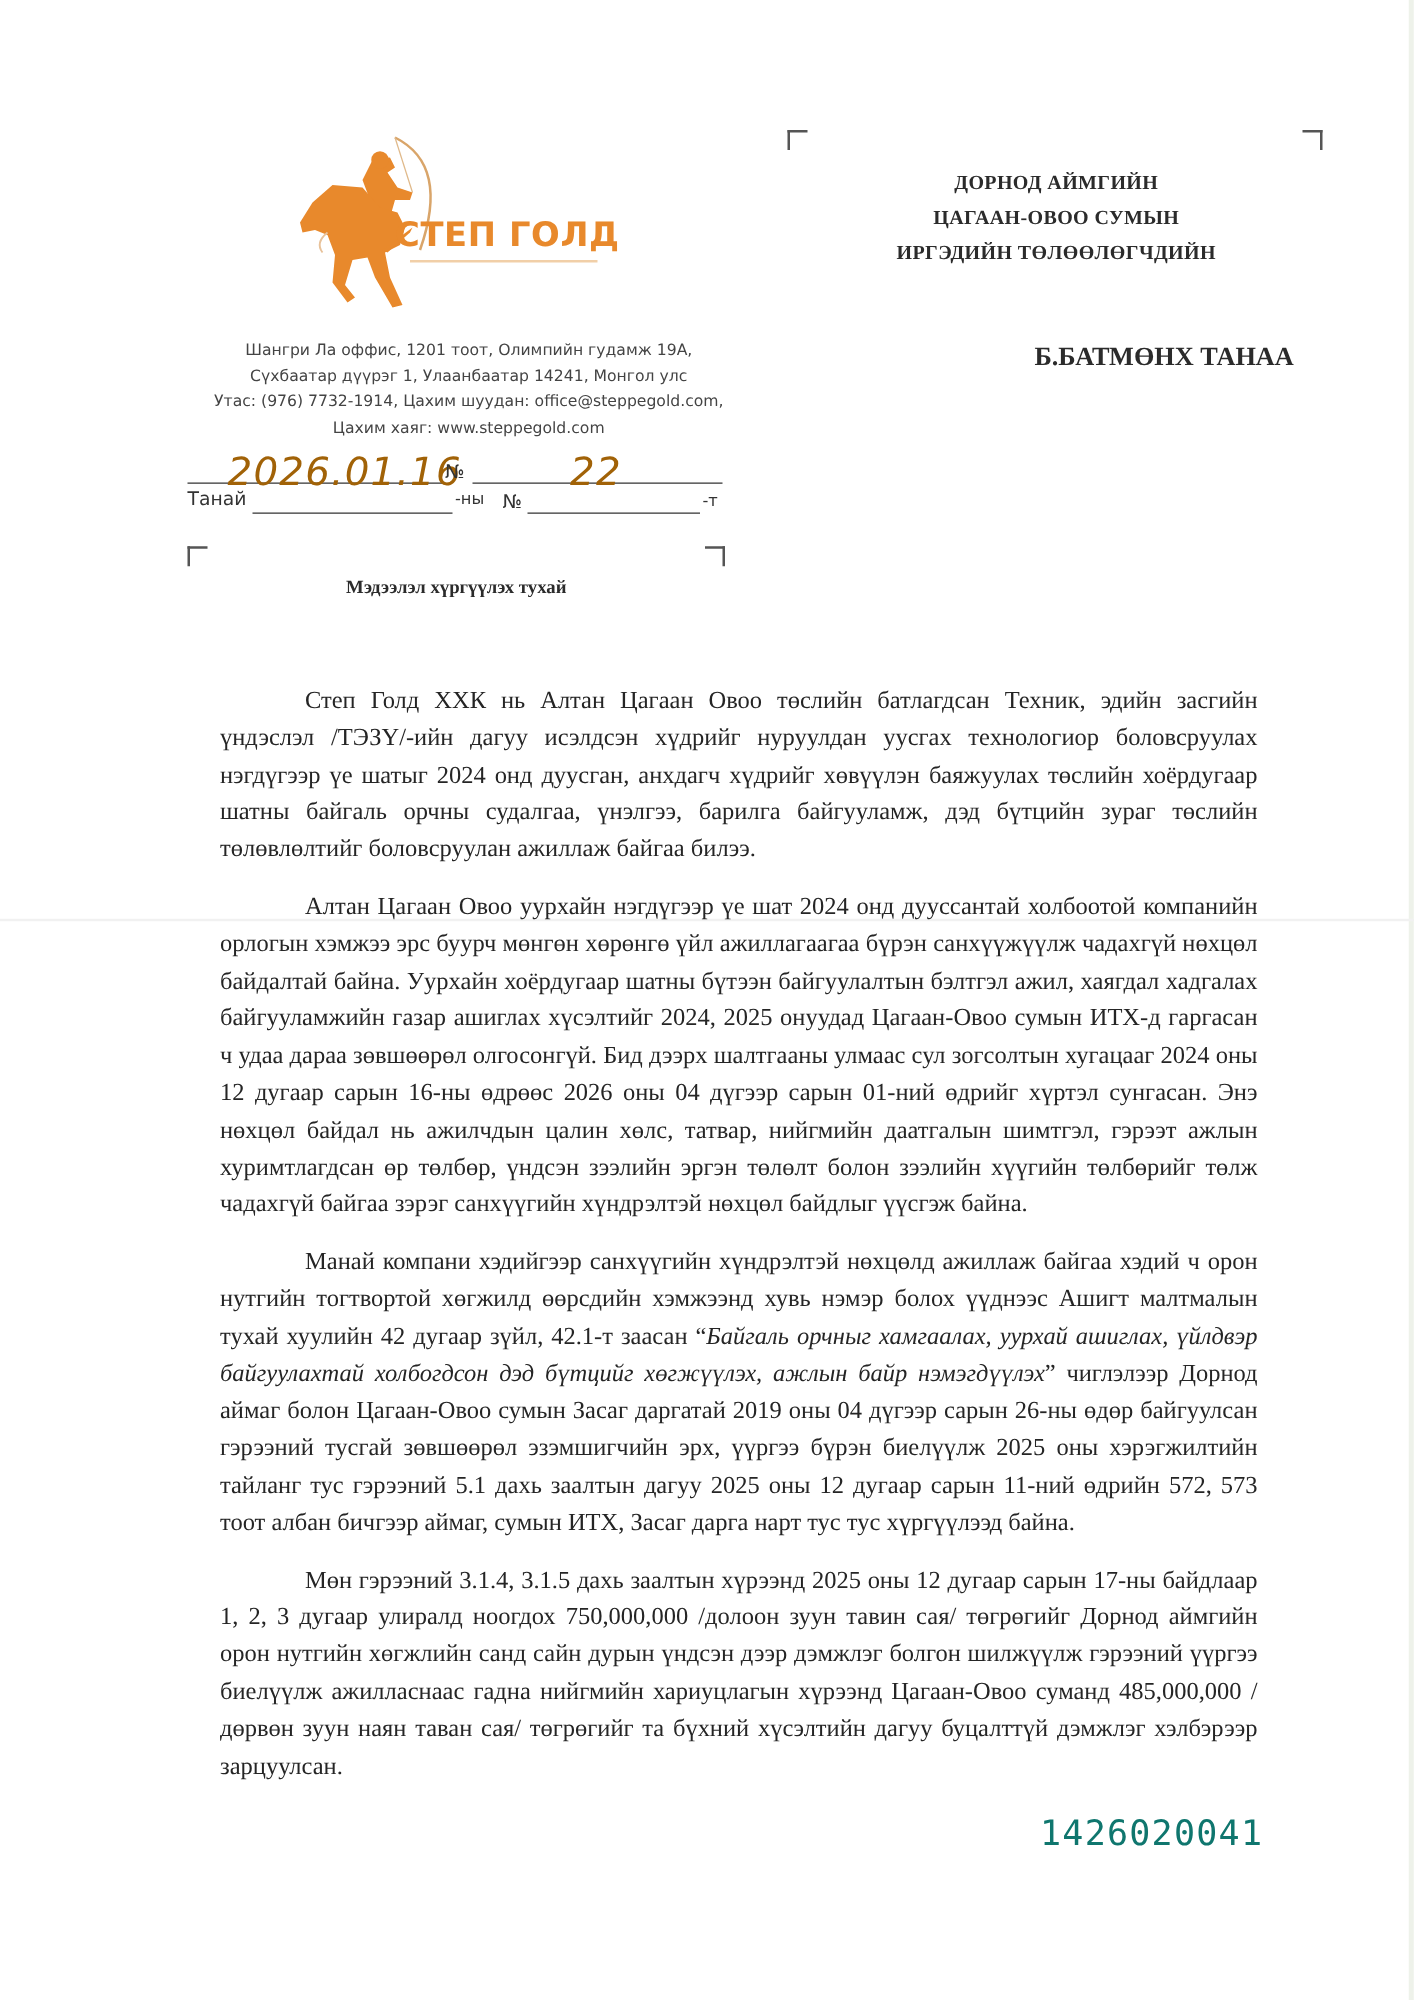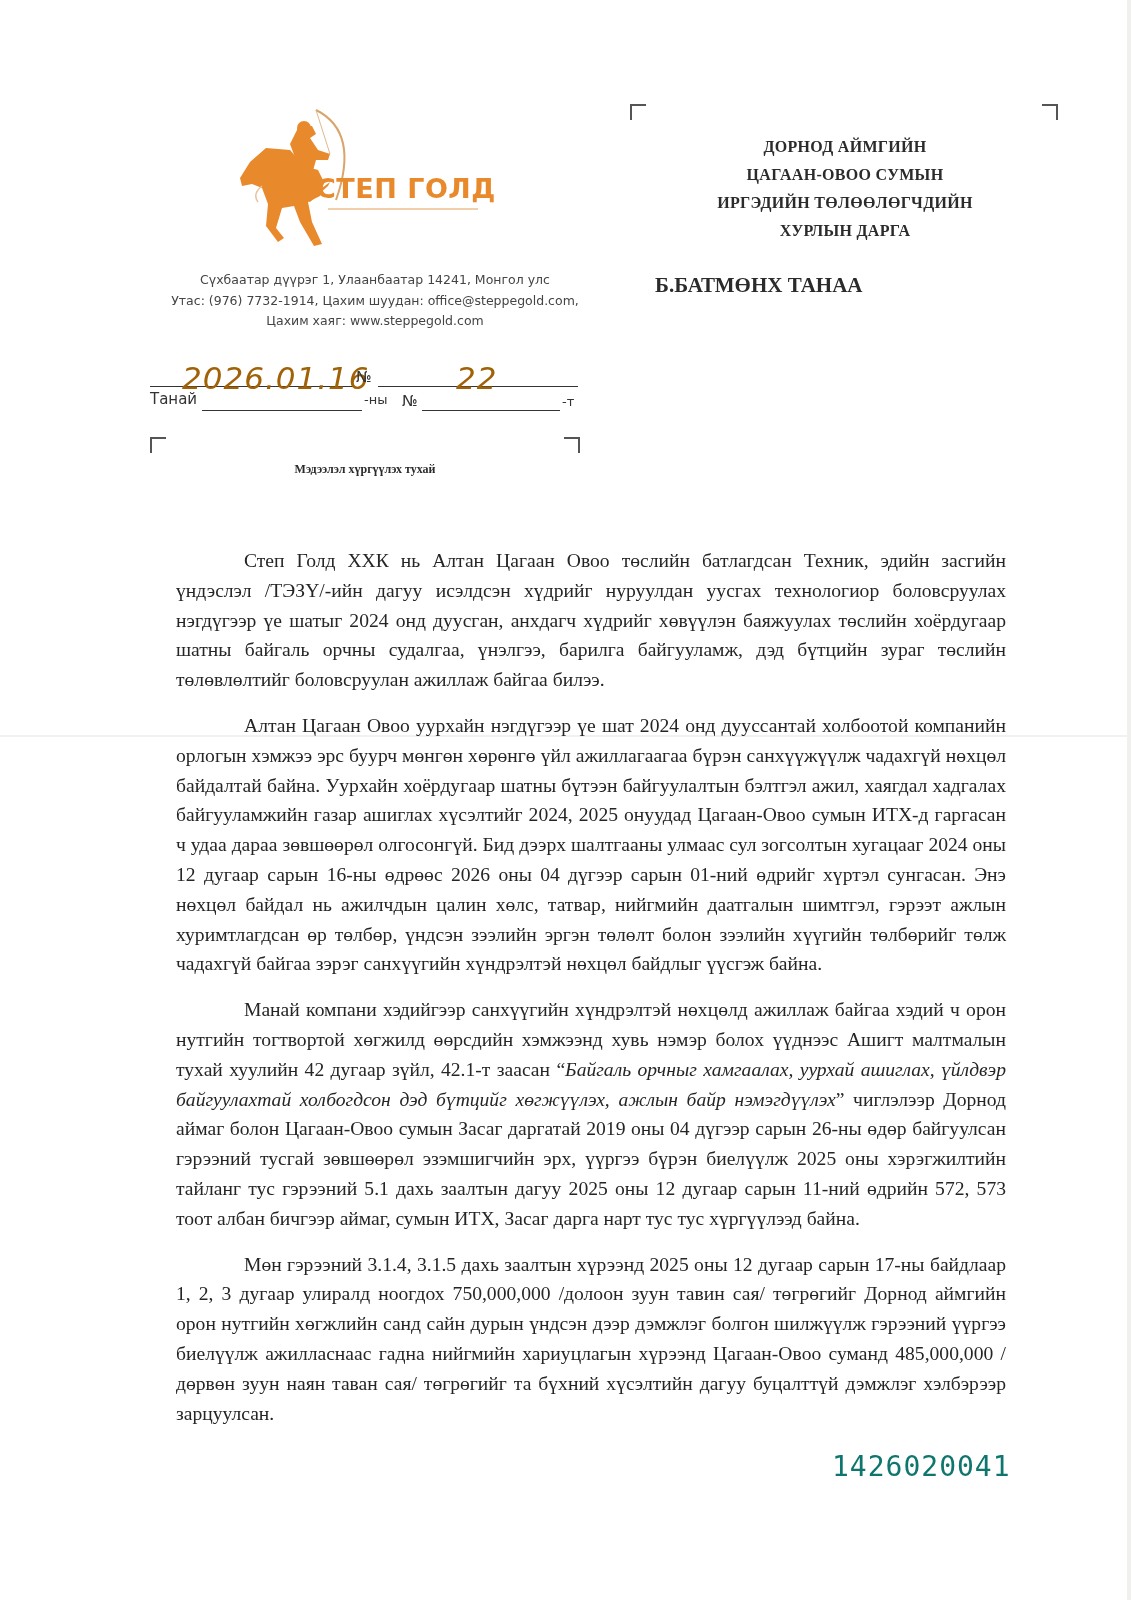--- a/index.html
+++ b/index.html
@@ -26,25 +26,25 @@
   .uline { position: absolute; border-bottom: 1px solid #333; }
   .hand { position: absolute; font-family: "DejaVu Sans", sans-serif; font-style: italic; font-size: 31px; color: #a16207; letter-spacing: 1px; }
   .lbl { position: absolute; }
 
   .corner { position: absolute; width: 14px; height: 14px; border-color: #555; border-style: solid; border-width: 0; }
   .c-tl { border-top-width: 2px; border-left-width: 2px; }
   .c-tr { border-top-width: 2px; border-right-width: 2px; }
 
   .recipient { position: absolute; left: 655px; top: 133px; width: 380px; text-align: center;
     font-weight: bold; font-size: 16px; line-height: 28px; color: #2b2b2b; letter-spacing: 0.3px; }
-  .recipient-name { position: absolute; left: 655px; top: 273px; width: 380px; text-align: left;
+  .recipient-name { position: absolute; left: 655px; top: 273px; width: 380px; text-align: right;
     font-weight: bold; font-size: 21px; color: #2b2b2b; }
 
   .subject { position: absolute; left: 150px; top: 462px; width: 430px; text-align: center;
-    font-weight: bold; font-size: 12px; color: #2b2b2b; }
+    font-weight: bold; font-size: 15px; color: #2b2b2b; }
 
   .body { position: absolute; left: 160px; top: 530px; width: 862px; font-size: 19.6px; line-height: 29.8px; color: #252525; }
   .body p { margin: 16px; text-align: justify; text-indent: 68px; }
   .body em { font-style: italic; }
 
   .stamp { position: absolute; left: 832px; top: 1450px; font-family: "DejaVu Sans Mono", monospace; font-size: 28px;
     color: #0f766e; letter-spacing: 1px; }
 </style>
 </head>
 <body>
@@ -64,20 +64,21 @@
     <path d="M18 58 L34 44 L58 46 L72 62 L86 66 L92 78 L88 92 L76 98 L80 118 L90 140 L82 142 L68 118 L62 102 L50 104 L44 124 L52 134 L46 138 L34 122 L36 100 L30 84 L20 80 L10 82 L8 74 Z" fill="#e8892c"></path>
     <path d="M30 82 Q20 90 26 98" stroke="#e8c29a" stroke-width="1.5" fill="none"></path>
 
     <path d="M74 96 L98 78 L96 82 L78 98 Z" fill="#e8892c"></path>
   </svg>
   <div class="logo-text">СТЕП ГОЛД</div>
   <div class="logo-tagline"></div>
 </div>
 
 <div class="address">
+  <div>Шангри Ла оффис, 1201 тоот, Олимпийн гудамж 19А,</div>
   <div>Сүхбаатар дүүрэг 1, Улаанбаатар 14241, Монгол улс</div>
   <div>Утас: (976) 7732-1914, Цахим шуудан: office@steppegold.com,</div>
   <div>Цахим хаяг: www.steppegold.com</div>
 </div>
 
 <div class="ref-row ref-row-1">
   <div class="uline" style="left:0;top:0;width:205px;height:24px;"></div>
   <div class="hand" style="left:32px;top:-2px;">2026.01.16</div>
   <div class="lbl" style="left:206px;top:6px;">№</div>
   <div class="uline" style="left:228px;top:0;width:200px;height:24px;"></div>
@@ -94,21 +95,20 @@
 
 <div class="corner c-tl" style="left:630px;top:104px;"></div>
 <div class="corner c-tr" style="left:1042px;top:104px;"></div>
 <div class="corner c-tl" style="left:150px;top:437px;"></div>
 <div class="corner c-tr" style="left:564px;top:437px;"></div>
 
 <div class="recipient">
   <div>ДОРНОД АЙМГИЙН</div>
   <div>ЦАГААН-ОВОО СУМЫН</div>
   <div>ИРГЭДИЙН ТӨЛӨӨЛӨГЧДИЙН</div>
-  <div>ХУРЛЫН ДАРГА</div>
 </div>
 <div class="recipient-name">Б.БАТМӨНХ ТАНАА</div>
 
 <div class="subject">Мэдээлэл хүргүүлэх тухай</div>
 
 <div class="body">
   <p>Степ Голд ХХК нь Алтан Цагаан Овоо төслийн батлагдсан Техник, эдийн засгийн үндэслэл /ТЭЗҮ/-ийн дагуу исэлдсэн хүдрийг нуруулдан уусгах технологиор боловсруулах нэгдүгээр үе шатыг 2024 онд дуусган, анхдагч хүдрийг хөвүүлэн баяжуулах төслийн хоёрдугаар шатны байгаль орчны судалгаа, үнэлгээ, барилга байгууламж, дэд бүтцийн зураг төслийн төлөвлөлтийг боловсруулан ажиллаж байгаа билээ.</p>
   <p>Алтан Цагаан Овоо уурхайн нэгдүгээр үе шат 2024 онд дууссантай холбоотой компанийн орлогын хэмжээ эрс буурч мөнгөн хөрөнгө үйл ажиллагаагаа бүрэн санхүүжүүлж чадахгүй нөхцөл байдалтай байна. Уурхайн хоёрдугаар шатны бүтээн байгуулалтын бэлтгэл ажил, хаягдал хадгалах байгууламжийн газар ашиглах хүсэлтийг 2024, 2025 онуудад Цагаан-Овоо сумын ИТХ-д гаргасан ч удаа дараа зөвшөөрөл олгосонгүй. Бид дээрх шалтгааны улмаас сул зогсолтын хугацааг 2024 оны 12 дугаар сарын 16-ны өдрөөс 2026 оны 04 дүгээр сарын 01-ний өдрийг хүртэл сунгасан. Энэ нөхцөл байдал нь ажилчдын цалин хөлс, татвар, нийгмийн даатгалын шимтгэл, гэрээт ажлын хуримтлагдсан өр төлбөр, үндсэн зээлийн эргэн төлөлт болон зээлийн хүүгийн төлбөрийг төлж чадахгүй байгаа зэрэг санхүүгийн хүндрэлтэй нөхцөл байдлыг үүсгэж байна.</p>
   <p><span>Манай компани хэдийгээр санхүүгийн хүндрэлтэй нөхцөлд ажиллаж байгаа хэдий ч орон нутгийн тогтвортой хөгжилд өөрсдийн хэмжээнд хувь нэмэр болох үүднээс Ашигт малтмалын тухай хуулийн 42 дугаар зүйл, 42.1-т заасан “</span><em>Байгаль орчныг хамгаалах, уурхай ашиглах, үйлдвэр байгуулахтай холбогдсон дэд бүтцийг хөгжүүлэх, ажлын байр нэмэгдүүлэх</em><span>” чиглэлээр Дорнод аймаг болон Цагаан-Овоо сумын Засаг даргатай 2019 оны 04 дүгээр сарын 26-ны өдөр байгуулсан гэрээний тусгай зөвшөөрөл эзэмшигчийн эрх, үүргээ бүрэн биелүүлж 2025 оны хэрэгжилтийн тайланг тус гэрээний 5.1 дахь заалтын дагуу 2025 оны 12 дугаар сарын 11-ний өдрийн 572, 573 тоот албан бичгээр аймаг, сумын ИТХ, Засаг дарга нарт тус тус хүргүүлээд байна.</span></p>
   <p>Мөн гэрээний 3.1.4, 3.1.5 дахь заалтын хүрээнд 2025 оны 12 дугаар сарын 17-ны байдлаар 1, 2, 3 дугаар улиралд ноогдох  750,000,000 /долоон зуун тавин сая/ төгрөгийг Дорнод аймгийн орон нутгийн хөгжлийн санд сайн дурын үндсэн дээр дэмжлэг болгон шилжүүлж гэрээний үүргээ биелүүлж ажилласнаас гадна нийгмийн хариуцлагын хүрээнд Цагаан-Овоо суманд 485,000,000 /дөрвөн зуун наян таван сая/ төгрөгийг та бүхний хүсэлтийн дагуу буцалттүй  дэмжлэг хэлбэрээр зарцуулсан.</p>

